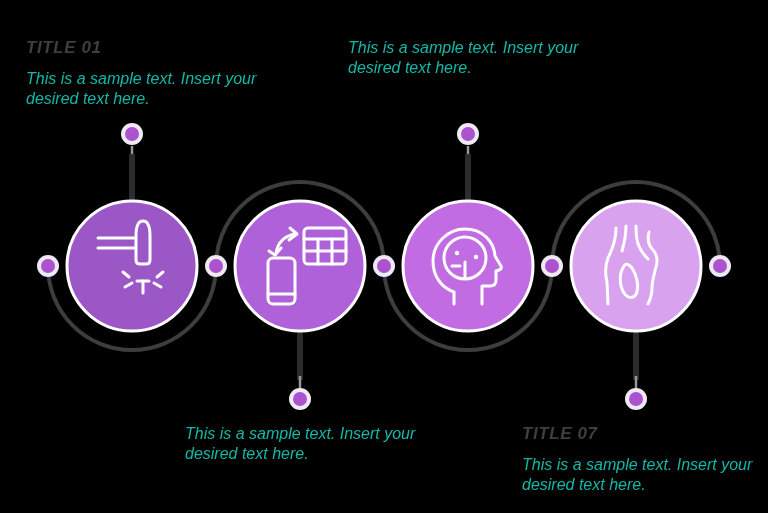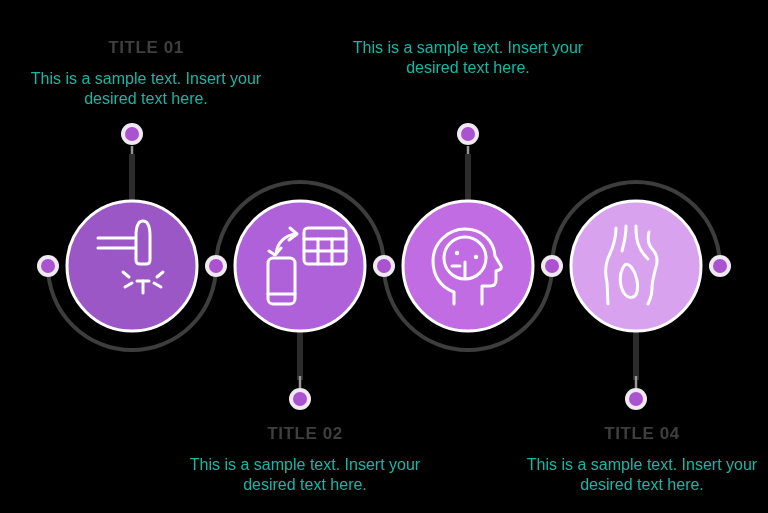--- a/index.html
+++ b/index.html
@@ -1,19 +1,19 @@
 <!DOCTYPE html>
 <html><head>
 <meta charset="utf-8">
 <style>
   html,body{margin:0;padding:0;}
   body{background:#000;font-family:"Liberation Sans","DejaVu Sans",sans-serif;}
   .stage{position:relative;width:768px;height:513px;background:#000000;overflow:hidden;}
   .layer{position:absolute;left:0;top:0;}
-  .textblock{position:absolute;width:240px;text-align:center;}
+  .textblock{position:absolute;width:240px;text-align:left;font-style:italic;}
   .tb-1{left:26px;top:38px;}
   .tb-2{left:185px;top:424px;}
   .tb-3{left:348px;top:38px;}
   .tb-4{left:522px;top:424px;}
   .step-title{font-size:17px;font-weight:700;letter-spacing:0.6px;color:#3f3f3f;margin-bottom:11px;}
   .step-body{font-size:16px;line-height:20px;color:#14b8a6;}
 </style>
 </head>
 <body>
 
@@ -115,35 +115,34 @@
 
   <div class="textblock tb-1">
     <div class="step-title">TITLE 01</div>
     <div class="step-body">
       <div>This is a sample text. Insert your</div>
       <div>desired text here.</div>
     </div>
   </div>
 
   <div class="textblock tb-2">
-    <div class="step-title">TITLE 02</div>
     <div class="step-body">
       <div>This is a sample text. Insert your</div>
       <div>desired text here.</div>
     </div>
   </div>
 
   <div class="textblock tb-3">
     <div class="step-body">
       <div>This is a sample text. Insert your</div>
       <div>desired text here.</div>
     </div>
   </div>
 
   <div class="textblock tb-4">
-    <div class="step-title">TITLE 04</div>
+    <div class="step-title">TITLE 07</div>
     <div class="step-body">
       <div>This is a sample text. Insert your</div>
       <div>desired text here.</div>
     </div>
   </div>
 
 </div>
 
 </body></html>

